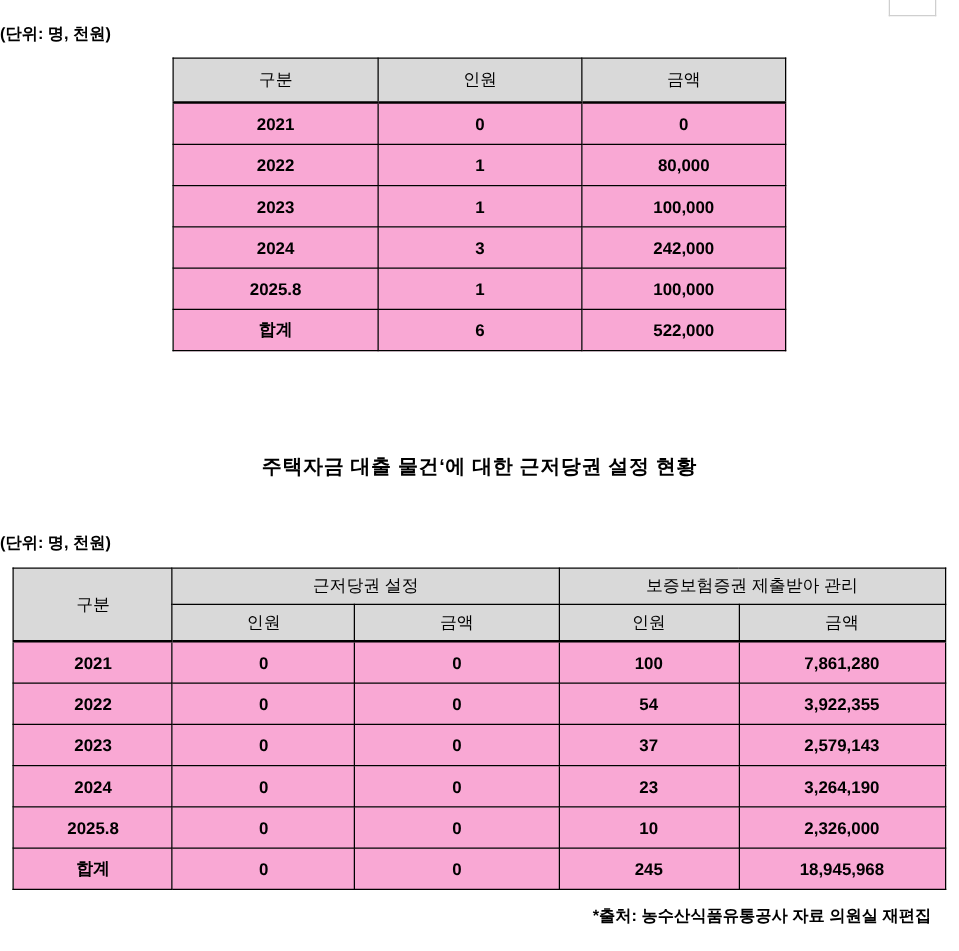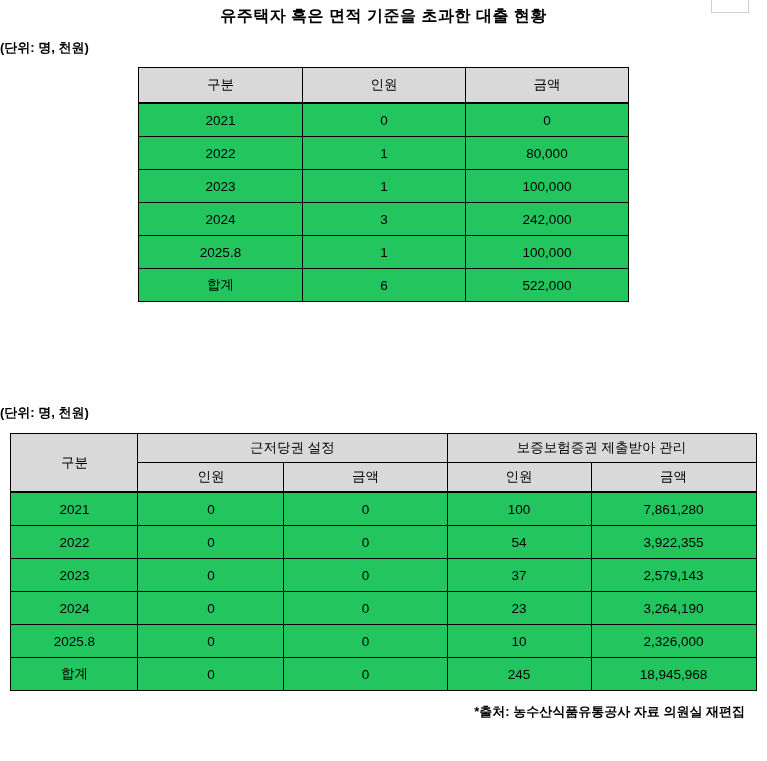--- a/index.html
+++ b/index.html
@@ -47,25 +47,25 @@
   }
 
   table {
     border-collapse: collapse;
     table-layout: fixed;
   }
 
   table td, table th {
     border: 1px solid #000000;
     font-size: 13.5px;
-    font-weight: normal;
+    font-weight: bold;
     text-align: center;
     vertical-align: middle;
     padding: 0;
-    background: #22c55e;
+    background: #f9a8d4;
   }
 
   .hdr {
     background: #d9d9d9 !important;
     font-weight: normal;
   }
 
   
   #table1 {
     width: 490px;
@@ -108,21 +108,20 @@
     text-align: right;
   }
 </style>
 </head>
 <body>
 
 <div class="corner-mark"></div>
 
 <div class="section" style="top:6px;">
 
-  <div class="doc-title">유주택자 혹은 면적 기준을 초과한 대출 현황</div>
 
   <div class="unit-note" style="margin-top:12px; padding-right:138px;">(단위: 명, 천원)</div>
 
   <table id="table1" style="margin-top:10px;">
     <colgroup>
       <col class="col-a">
         <col class="col-b">
         <col class="col-c">
     </colgroup>
     <thead>
@@ -162,20 +161,21 @@
         <td>합계</td>
         <td>6</td>
         <td>522,000</td>
       </tr>
     </tbody>
   </table>
 </div>
 
 <div class="section" style="top:363px;">
 
+  <div class="doc-title">주택자금 대출 물건‘에 대한 근저당권 설정 현황</div>
 
   <div class="unit-note" style="margin-top:41px; padding-right:22px;">(단위: 명, 천원)</div>
 
   <table id="table2" style="margin-top:11px;">
     <colgroup>
       <col class="col-gubun">
         <col class="col-n">
         <col class="col-m">
         <col class="col-n2">
         <col class="col-m2">

